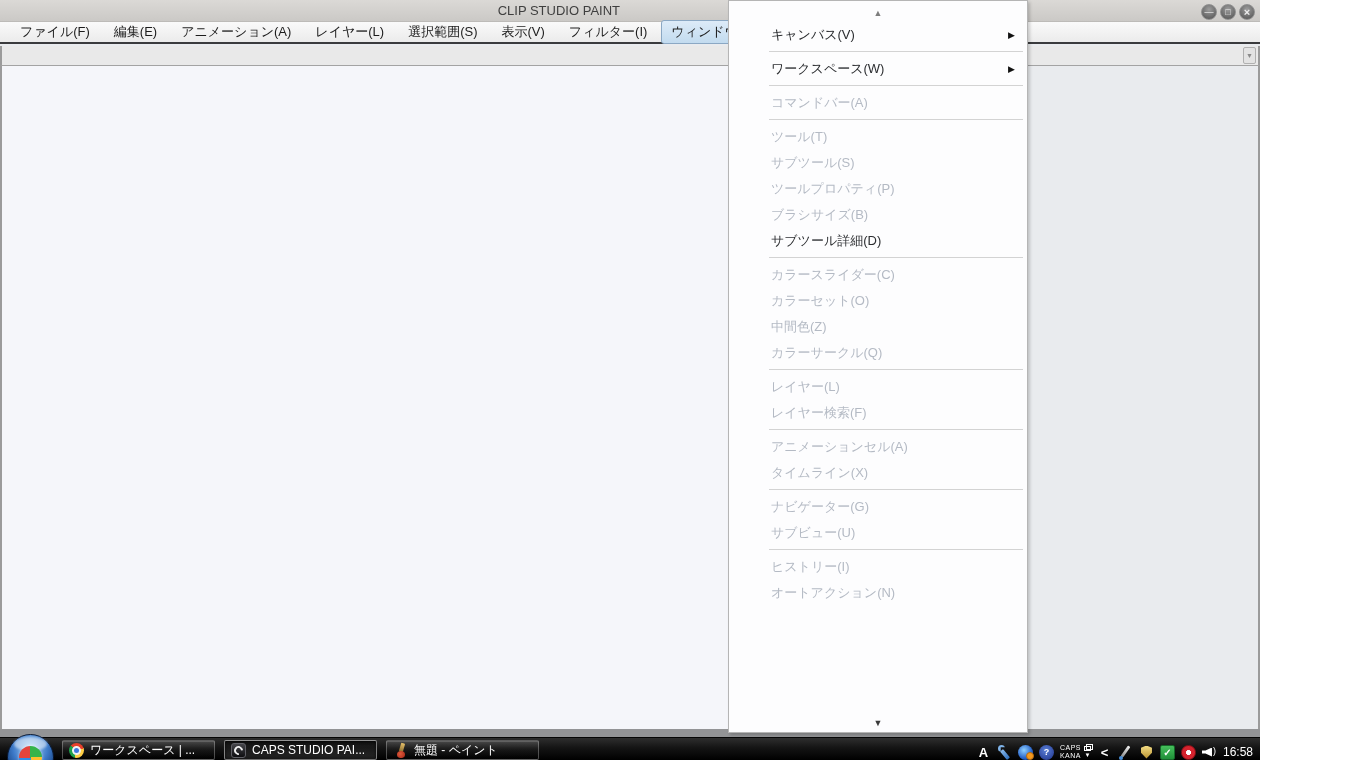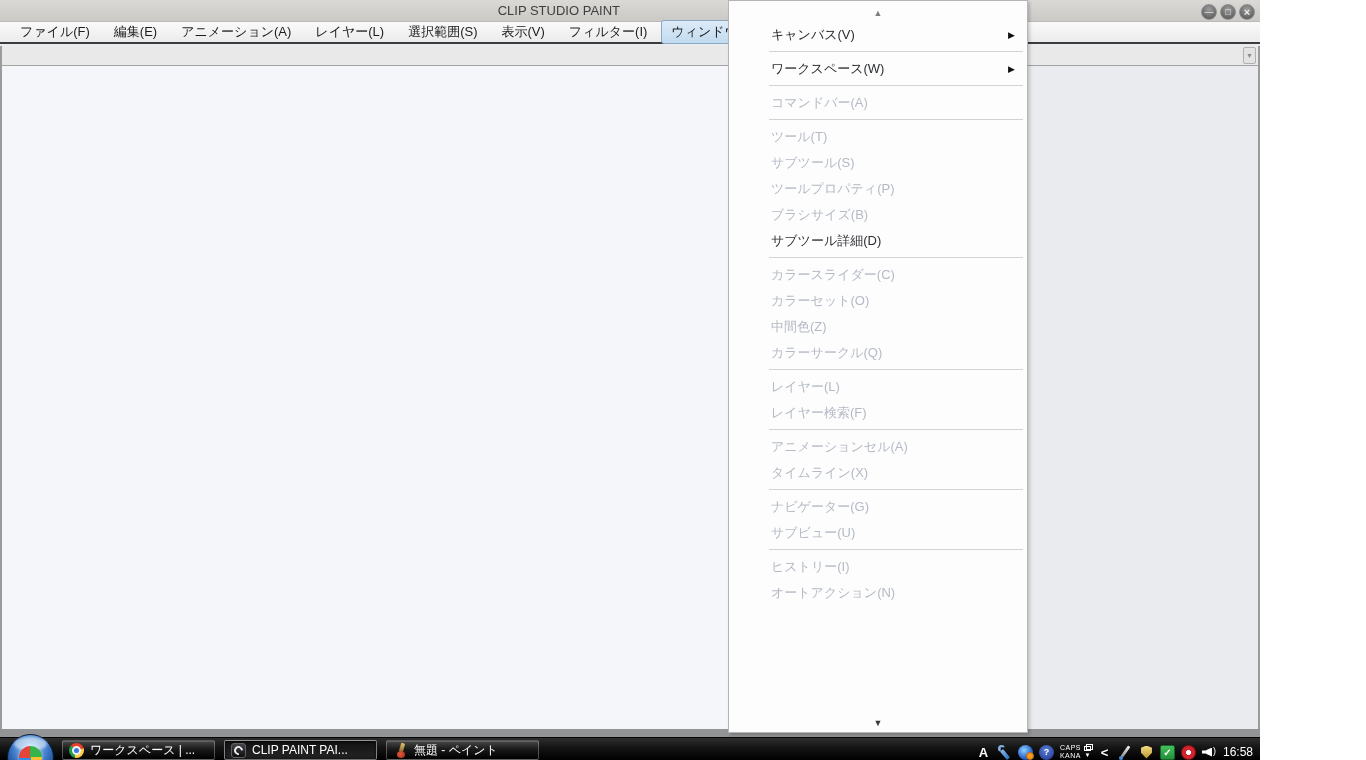--- a/index.html
+++ b/index.html
@@ -242,21 +242,21 @@
 
   <div class="taskbar">
     <div class="start-orb"></div>
     <div class="task-buttons">
         <div class="task-btn">
           <span class="tb-icon chrome"></span>
           <span class="task-label">ワークスペース | ...</span>
         </div>
         <div class="task-btn active">
           <span class="tb-icon clipstudio"></span>
-          <span class="task-label">CLIP PAINT PAI...</span>
+          <span class="task-label">CAPS STUDIO PAI...</span>
         </div>
         <div class="task-btn">
           <span class="tb-icon paint"></span>
           <span class="task-label">無題 - ペイント</span>
         </div>
       </div>
     <div class="tray">
       <span style="display:flex;gap:6px;align-items:center;">
           <span class="tray-icon text">A</span>
           <span class="tray-icon wrench"></span>

